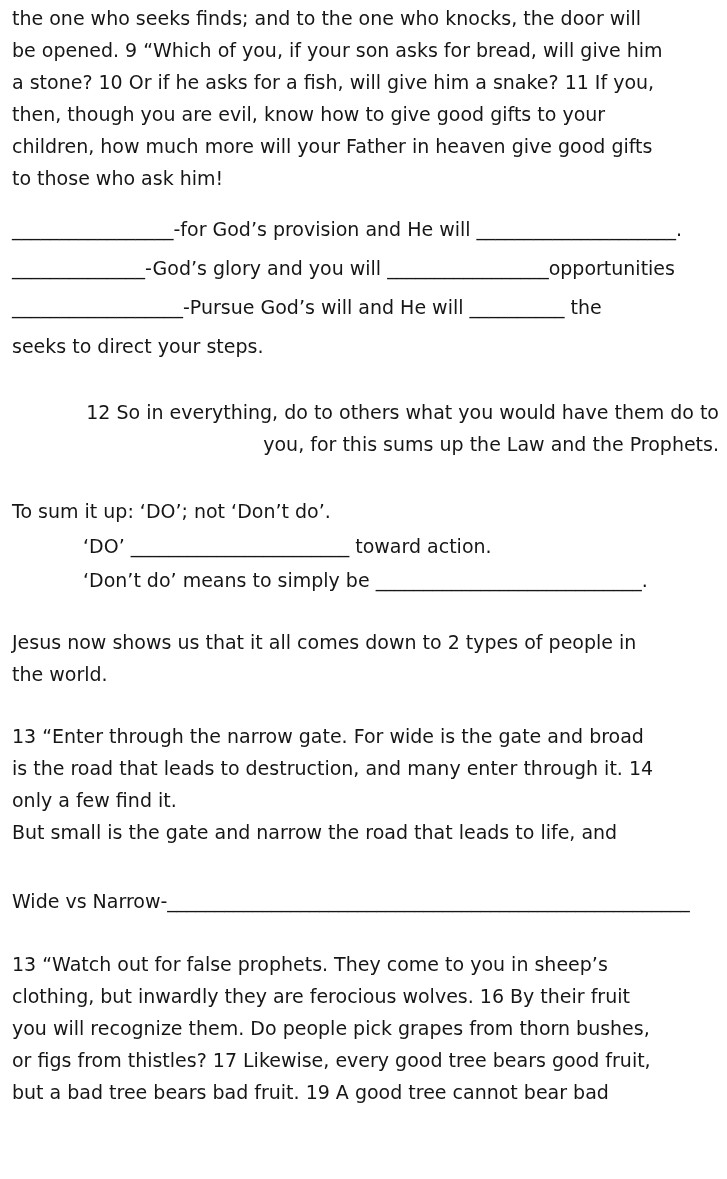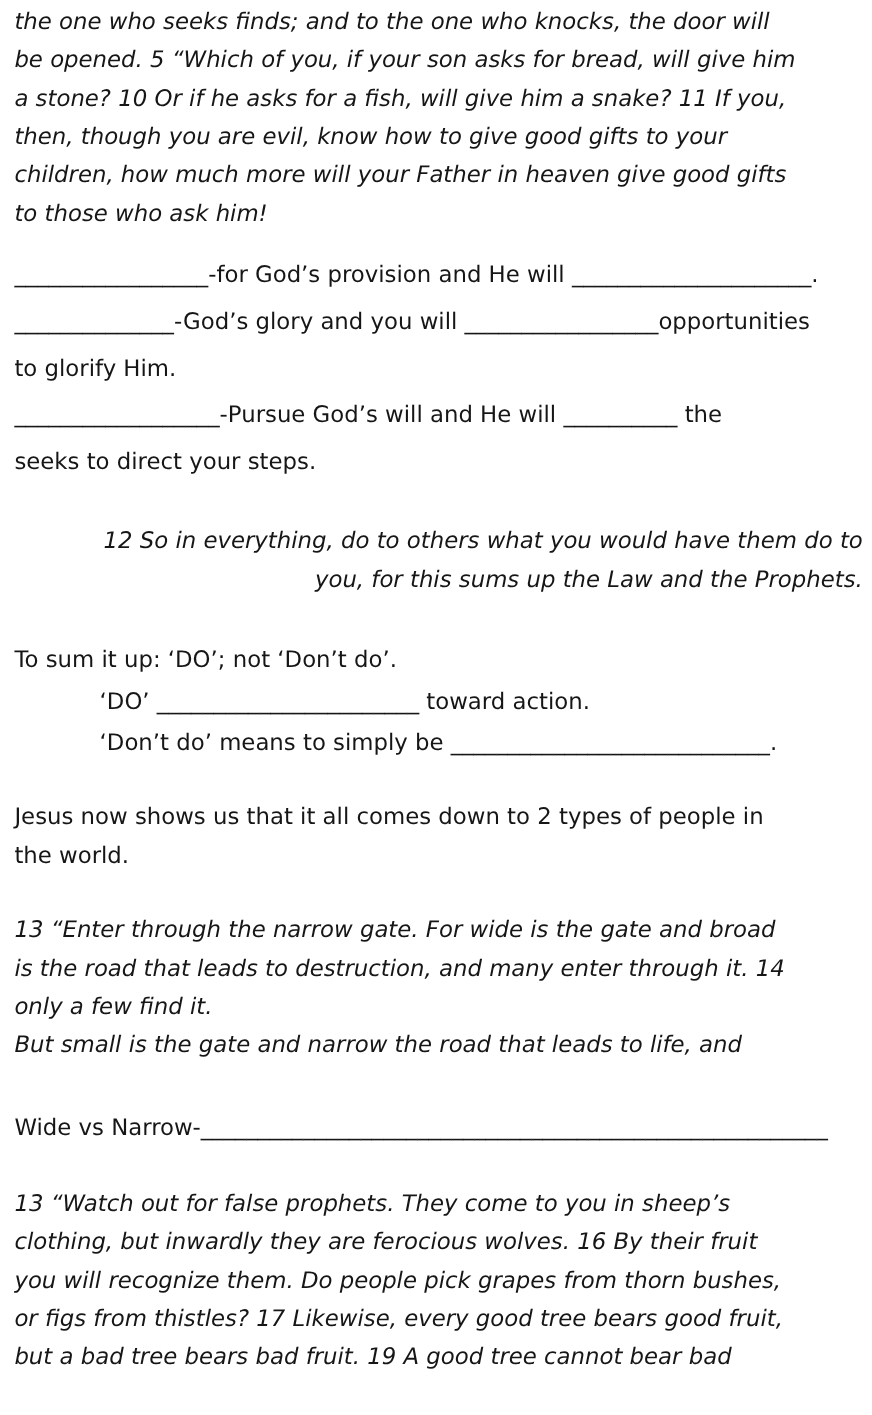--- a/index.html
+++ b/index.html
@@ -16,52 +16,51 @@
     color: #161616;
     font-family: "DejaVu Sans", sans-serif;
     font-size: 19px;
     padding: 0 8px 0 12px;
     overflow: hidden;
   }
   .para { margin: 0; }
   .para .line {
     white-space: nowrap;
   }
-  .italic .line { font-style: italic; }
+  .italic .line { }
   .lh32 .line { line-height: 32px; }
   .lh34 .line { line-height: 34.5px; }
   .lh39 .line { line-height: 39px; }
   .mt-p1 { margin-top: 2px; }
   .mt-p2 { margin-top: 16px; }
   .mt-p3 { margin-top: 30px; text-align: right; }
   .mt-p4 { margin-top: 34px; }
   .mt-p5 { margin-top: 28px; }
   .mt-p6 { margin-top: 30px; }
   .mt-p7 { margin-top: 37px; }
   .mt-p8 { margin-top: 31px; }
   .indent { padding-left: 71px; }
 </style>
 </head>
 <body>
 
 <div class="page">
 
   <section class="para italic lh32 mt-p1">
     <div class="line">the one who seeks finds; and to the one who knocks, the door will</div>
-    <div class="line">be opened. 5 “Which of you, if your son asks for bread, will give him</div>
+    <div class="line">be opened. 9 “Which of you, if your son asks for bread, will give him</div>
     <div class="line">a stone? 10 Or if he asks for a fish, will give him a snake? 11 If you,</div>
     <div class="line">then, though you are evil, know how to give good gifts to your</div>
     <div class="line">children, how much more will your Father in heaven give good gifts</div>
     <div class="line">to those who ask him!</div>
   </section>
 
   <section class="para lh39 mt-p2">
     <div class="line">_________________-for God’s provision and He will _____________________.</div>
     <div class="line">______________-God’s glory and you will _________________opportunities</div>
-    <div class="line">to glorify Him.</div>
     <div class="line">__________________-Pursue God’s will and He will __________ the</div>
     <div class="line">seeks to direct your steps.</div>
   </section>
 
   <section class="para italic lh32 mt-p3">
     <div class="line">12 So in everything, do to others what you would have them do to</div>
     <div class="line">you, for this sums up the Law and the Prophets.</div>
   </section>
 
   <section class="para lh34 mt-p4">

